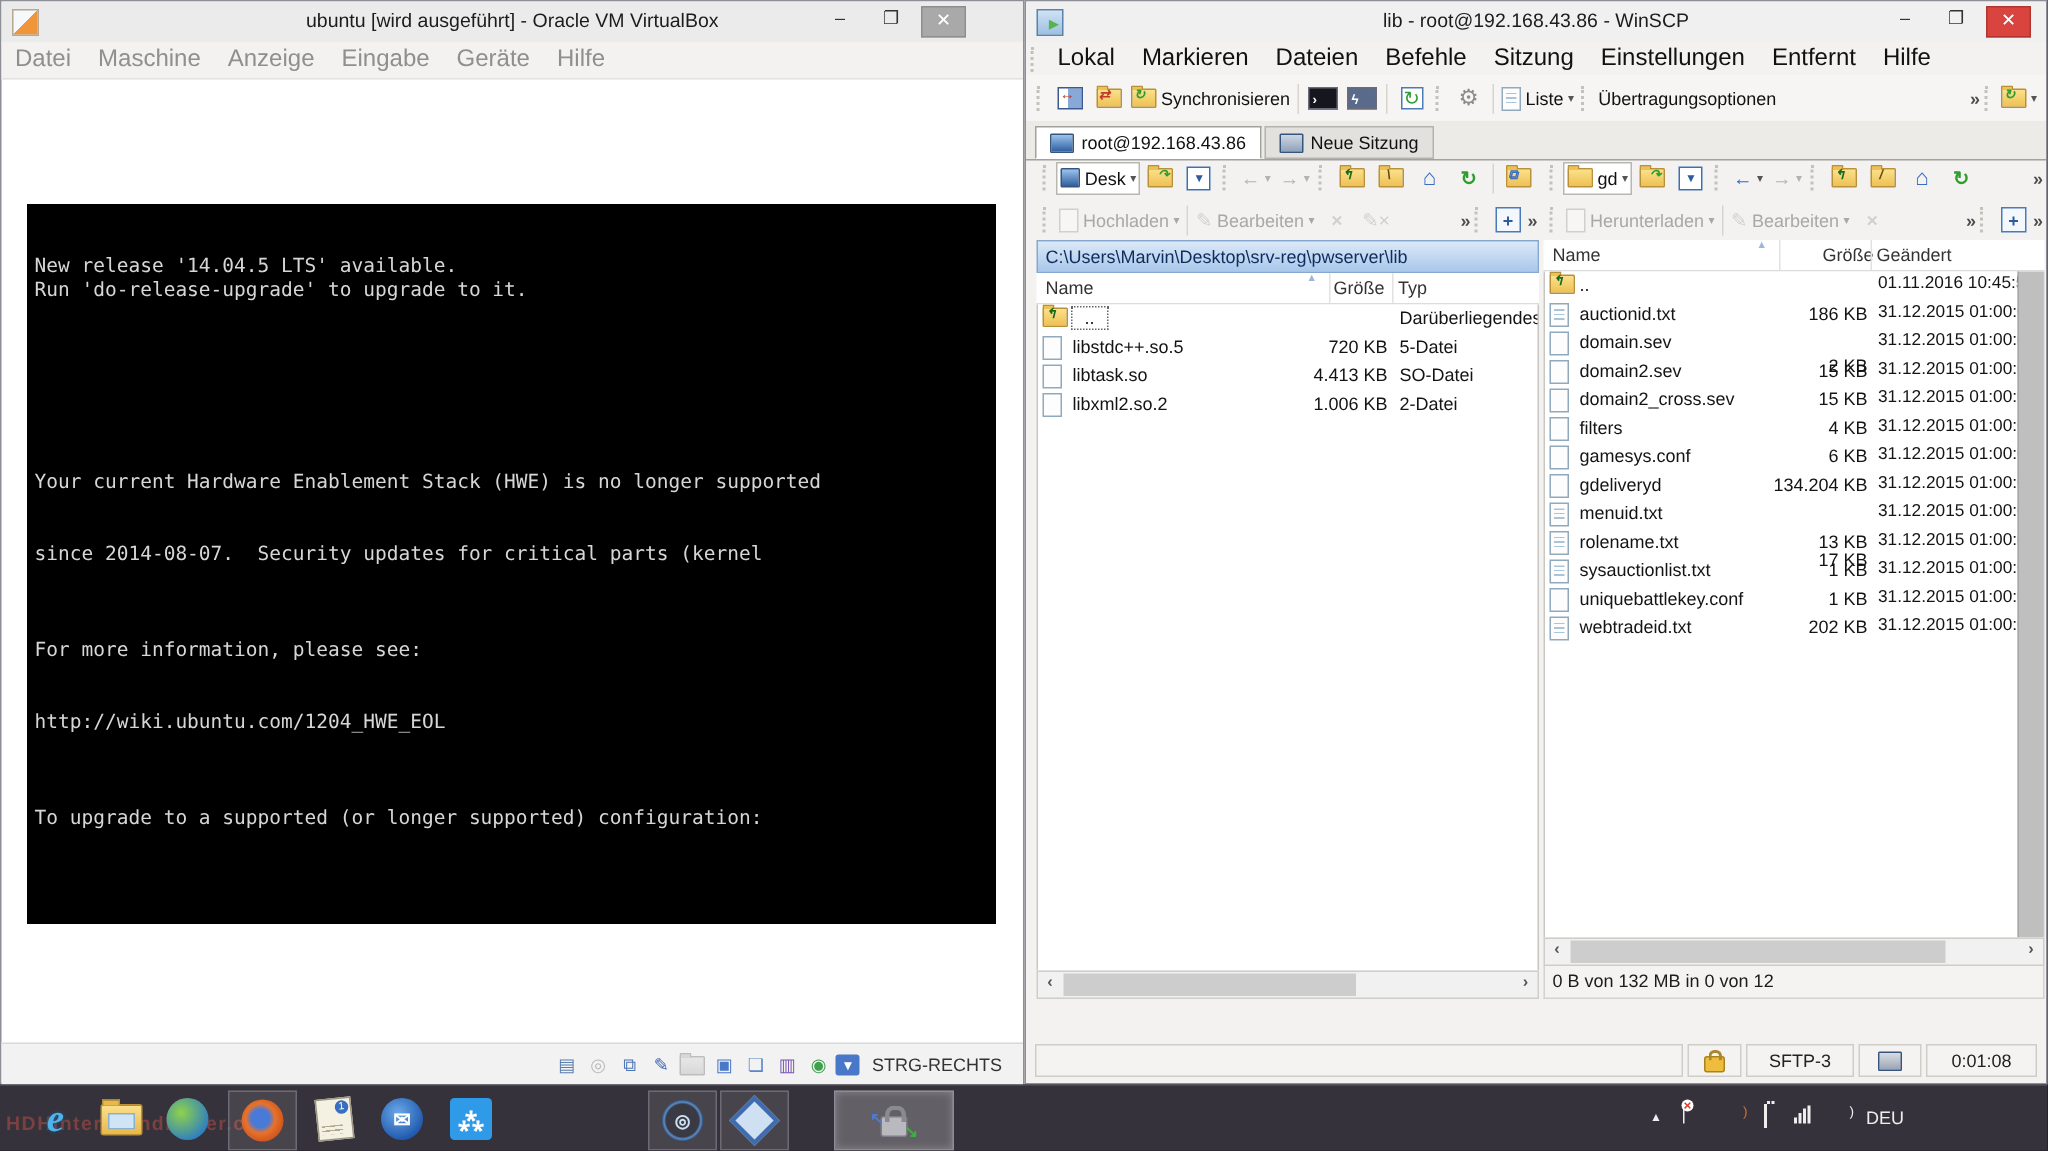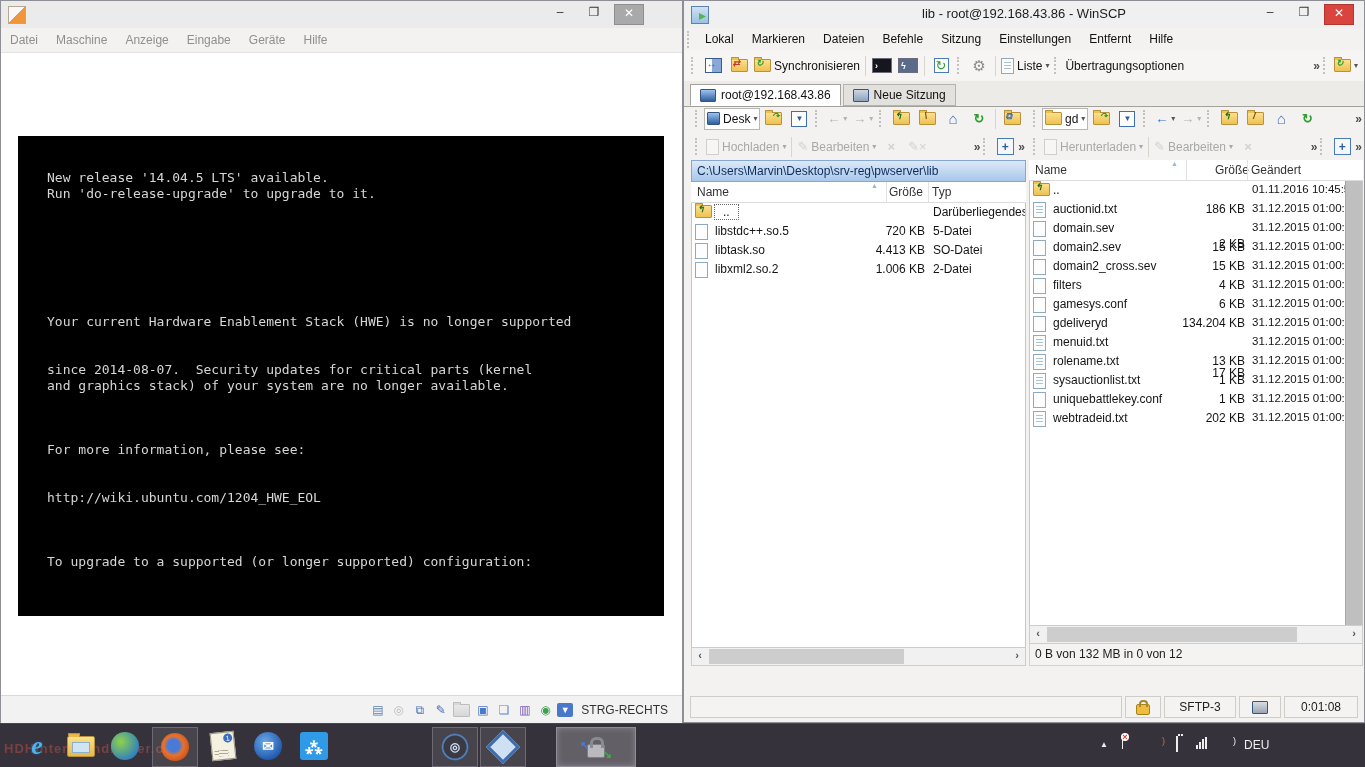--- a/index.html
+++ b/index.html
@@ -15,21 +15,21 @@
             border-bottom:1px solid #d7d7d7;}
   .titletext{position:absolute;left:0;right:0;top:5px;text-align:center;font-size:13px;color:#1c1c1c;}
   .appico{position:absolute;left:7px;top:5px;width:16px;height:16px;}
   .capbtns{position:absolute;top:3px;display:flex;gap:6px;}
   .capbtn{width:28px;height:19px;text-align:center;line-height:17px;font-size:12px;color:#333;}
   .capbtn.close-red{background:#d9453e;color:#fff;border:1px solid #b23630;}
   .capbtn.close-grey{background:#a9a9a9;color:#fff;border:1px solid #8e8e8e;}
 
   
   .menubar{position:absolute;left:0;right:0;display:flex;align-items:center;background:#f3f2f0;}
-  .menuitem{padding:4px 9px;font-size:12px;}
+  .menuitem{padding:4px 9px;font-size:16px;}
   .dim{color:#8f8f8f;}
   .grip{width:4px;height:17px;border-left:2px dotted #c3c1bb;margin:0 3px;}
   .vsep{width:1px;height:20px;background:#d8d5cf;margin:0 3px;}
   .tbtn{display:inline-flex;align-items:center;justify-content:center;height:24px;min-width:22px;
         gap:3px;padding:0 2px;font-size:12px;}
   .chev{color:#4c4c4c;font-size:12px;font-weight:bold;}
   .caret{font-size:8px;color:#555;}
   .glyph{font-size:13px;line-height:13px;}
   .disabled{color:#a8a8a8;}
   .disabled .glyph,.disabled .mini-folder,.disabled .mini-doc{opacity:.45;filter:grayscale(1);}
@@ -89,21 +89,21 @@
 
   
   .sessiontab{display:inline-flex;align-items:center;gap:5px;height:20px;padding:0 9px;font-size:12px;}
   .tab-active{background:#fff;border:1px solid #a3a19b;border-bottom:1px solid #fff;}
   .tab-idle{background:#e3e1dd;border:1px solid #b5b3ad;margin-left:2px;}
 
   
   #vb-terminal{position:absolute;left:17px;top:135px;width:646px;height:480px;background:#000;
       color:#d6d6d6;font-family:"DejaVu Sans Mono",monospace;font-size:13px;line-height:16px;
       padding:2px 0 0 5px;box-sizing:border-box;white-space:pre;overflow:hidden;}
-  .tline{height:16px;margin-left:24px;}
+  .tline{height:16px;}
 
   .vbic{display:inline-flex;width:19px;height:17px;align-items:center;justify-content:center;font-size:12px;}
 
   
   #taskbar{position:absolute;left:0;top:723px;width:1365px;height:44px;background:#36323b;
       border-top:1px solid #4a4650;}
   .tbslot{position:absolute;top:3px;width:44px;height:38px;display:flex;align-items:center;justify-content:center;}
   .tb-frame{border:1px solid #6d6a75;background:rgba(255,255,255,.09);}
   .tb-active{border:1px solid #8f8c98;background:rgba(255,255,255,.22);box-shadow:inset 0 0 6px rgba(255,255,255,.25);}
   .appicon{width:30px;height:30px;border-radius:4px;display:flex;align-items:center;justify-content:center;
@@ -126,40 +126,41 @@
   .biglock::before{content:"";position:absolute;left:2px;top:-8px;width:8px;height:8px;border:3px solid #8a8a92;
       border-bottom:none;border-radius:6px 6px 0 0;}
   .watermark{position:absolute;left:4px;top:17px;font-size:13px;font-weight:bold;color:rgba(190,80,70,.5);letter-spacing:1px;}
 </style>
 </head>
 <body>
 
 <div class="win" id="vb-window" style="left:0;top:0;width:683px;height:723px;background:#ffffff;">
   <div class="titlebar">
     <div class="appico" style="background:linear-gradient(135deg,#f6f8fc 48%,#f0953a 48%);border:1px solid #b8a890;"></div>
+    <div class="titletext">ubuntu [wird ausgeführt] - Oracle VM VirtualBox</div>
     <div class="capbtns" style="right:38px;">
       <div class="capbtn">–</div>
       <div class="capbtn">❐</div>
       <div class="capbtn close-grey">✕</div>
     </div>
   </div>
   <div class="menubar" style="top:27px;height:24px;border-bottom:1px solid #e2e2e2;">
     <span class="menuitem dim">Datei</span>
     <span class="menuitem dim">Maschine</span>
     <span class="menuitem dim">Anzeige</span>
     <span class="menuitem dim">Eingabe</span>
     <span class="menuitem dim">Geräte</span>
     <span class="menuitem dim">Hilfe</span>
   </div>
 
   <div id="vb-terminal">
     <div class="tline">New release '14.04.5 LTS' available.</div><div class="tline">Run 'do-release-upgrade' to upgrade to it.</div>
     <div class="tline"></div><div class="tline"></div>
     <div class="tline"></div><div class="tline">Your current Hardware Enablement Stack (HWE) is no longer supported</div>
-    <div class="tline">since 2014-08-07.  Security updates for critical parts (kernel</div><div class="tline">and graphics stack) of your system are no longer available.</div>
+    <div class="tline">since 2014-08-07.  Security updates for critical parts (kernel</div>
     <div class="tline"></div><div class="tline">For more information, please see:</div>
     <div class="tline">http://wiki.ubuntu.com/1204_HWE_EOL</div><div class="tline"></div>
     <div class="tline">To upgrade to a supported (or longer supported) configuration:</div><div class="tline"></div>
     
     
     
     
     
     
     

